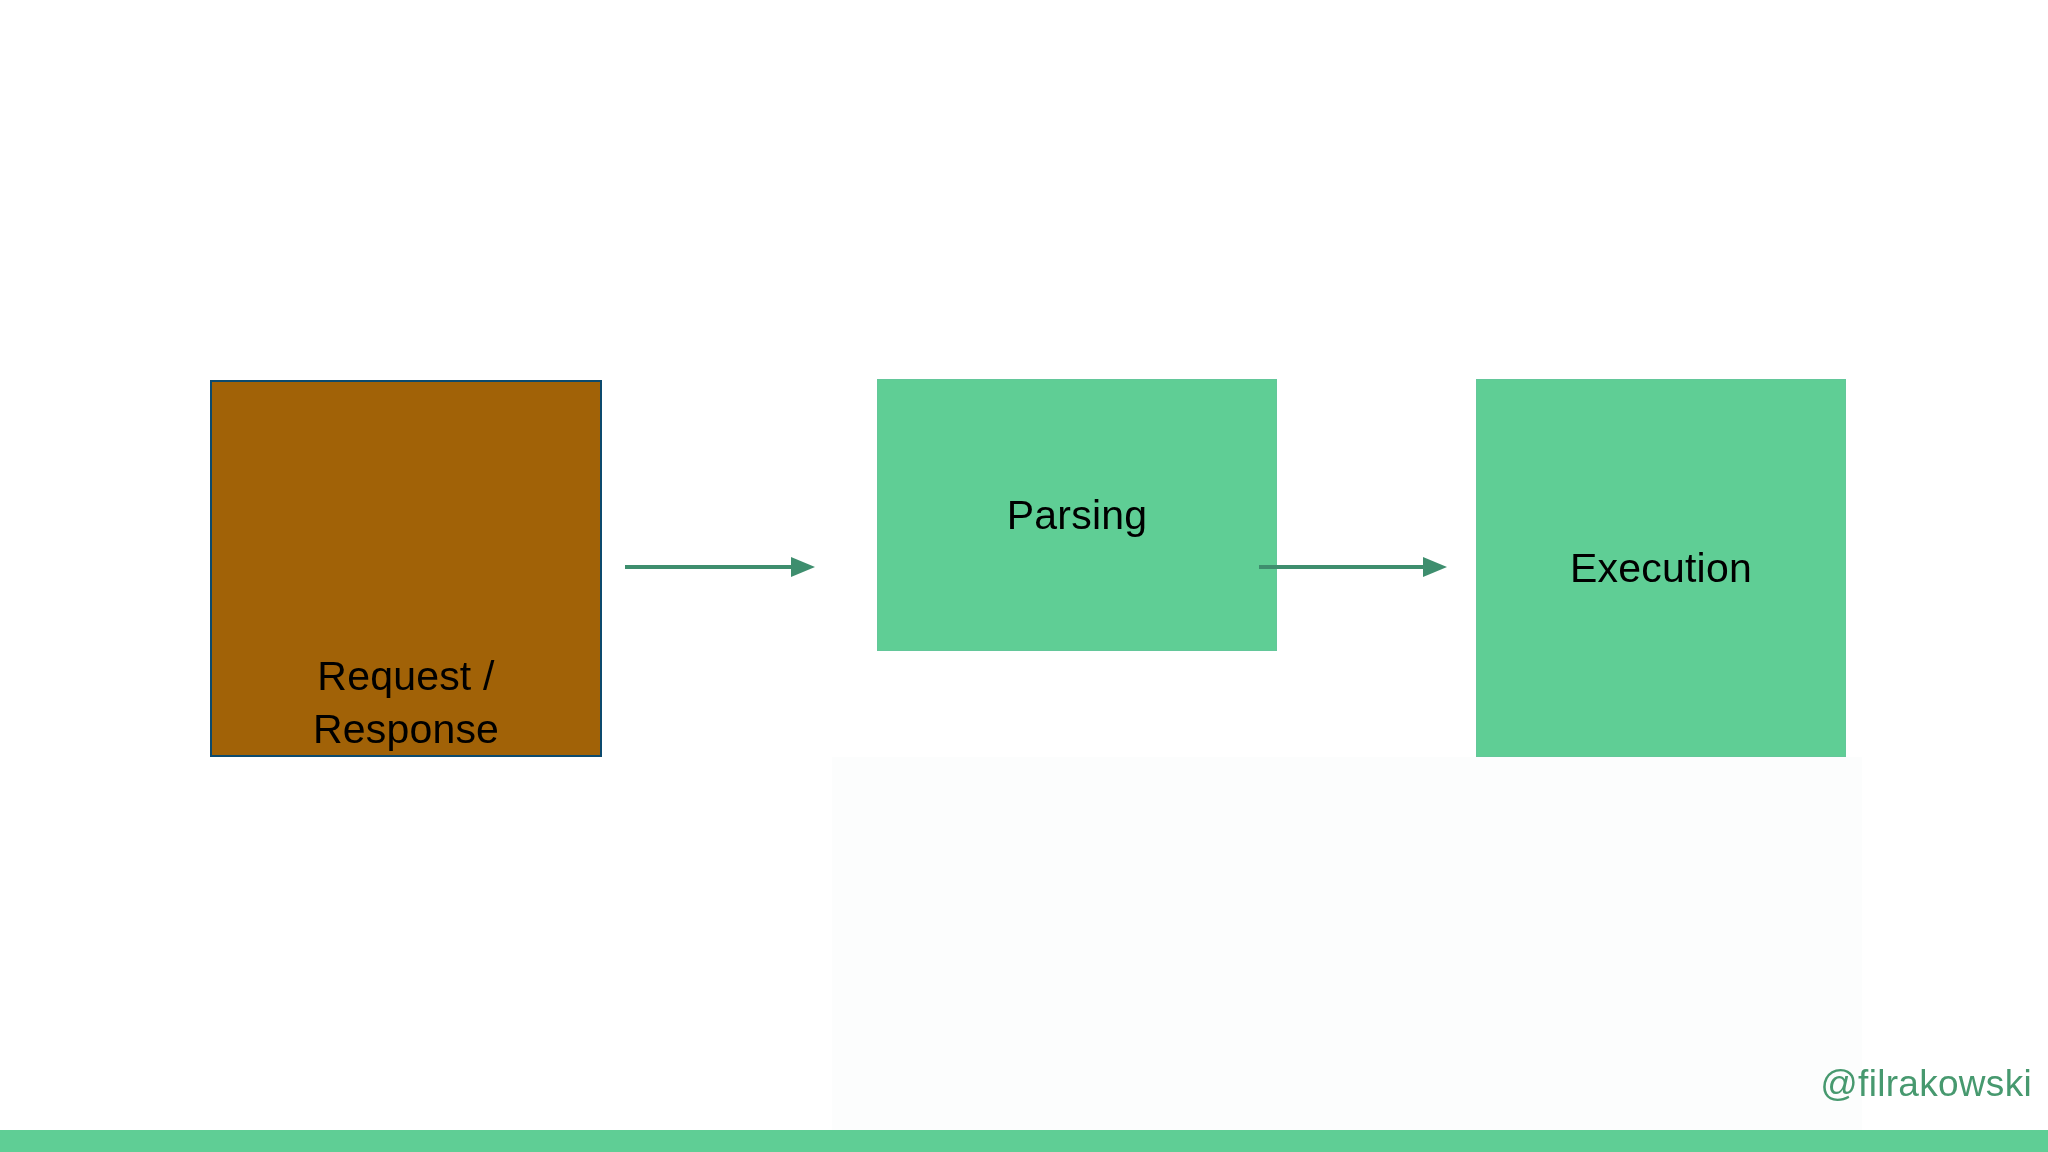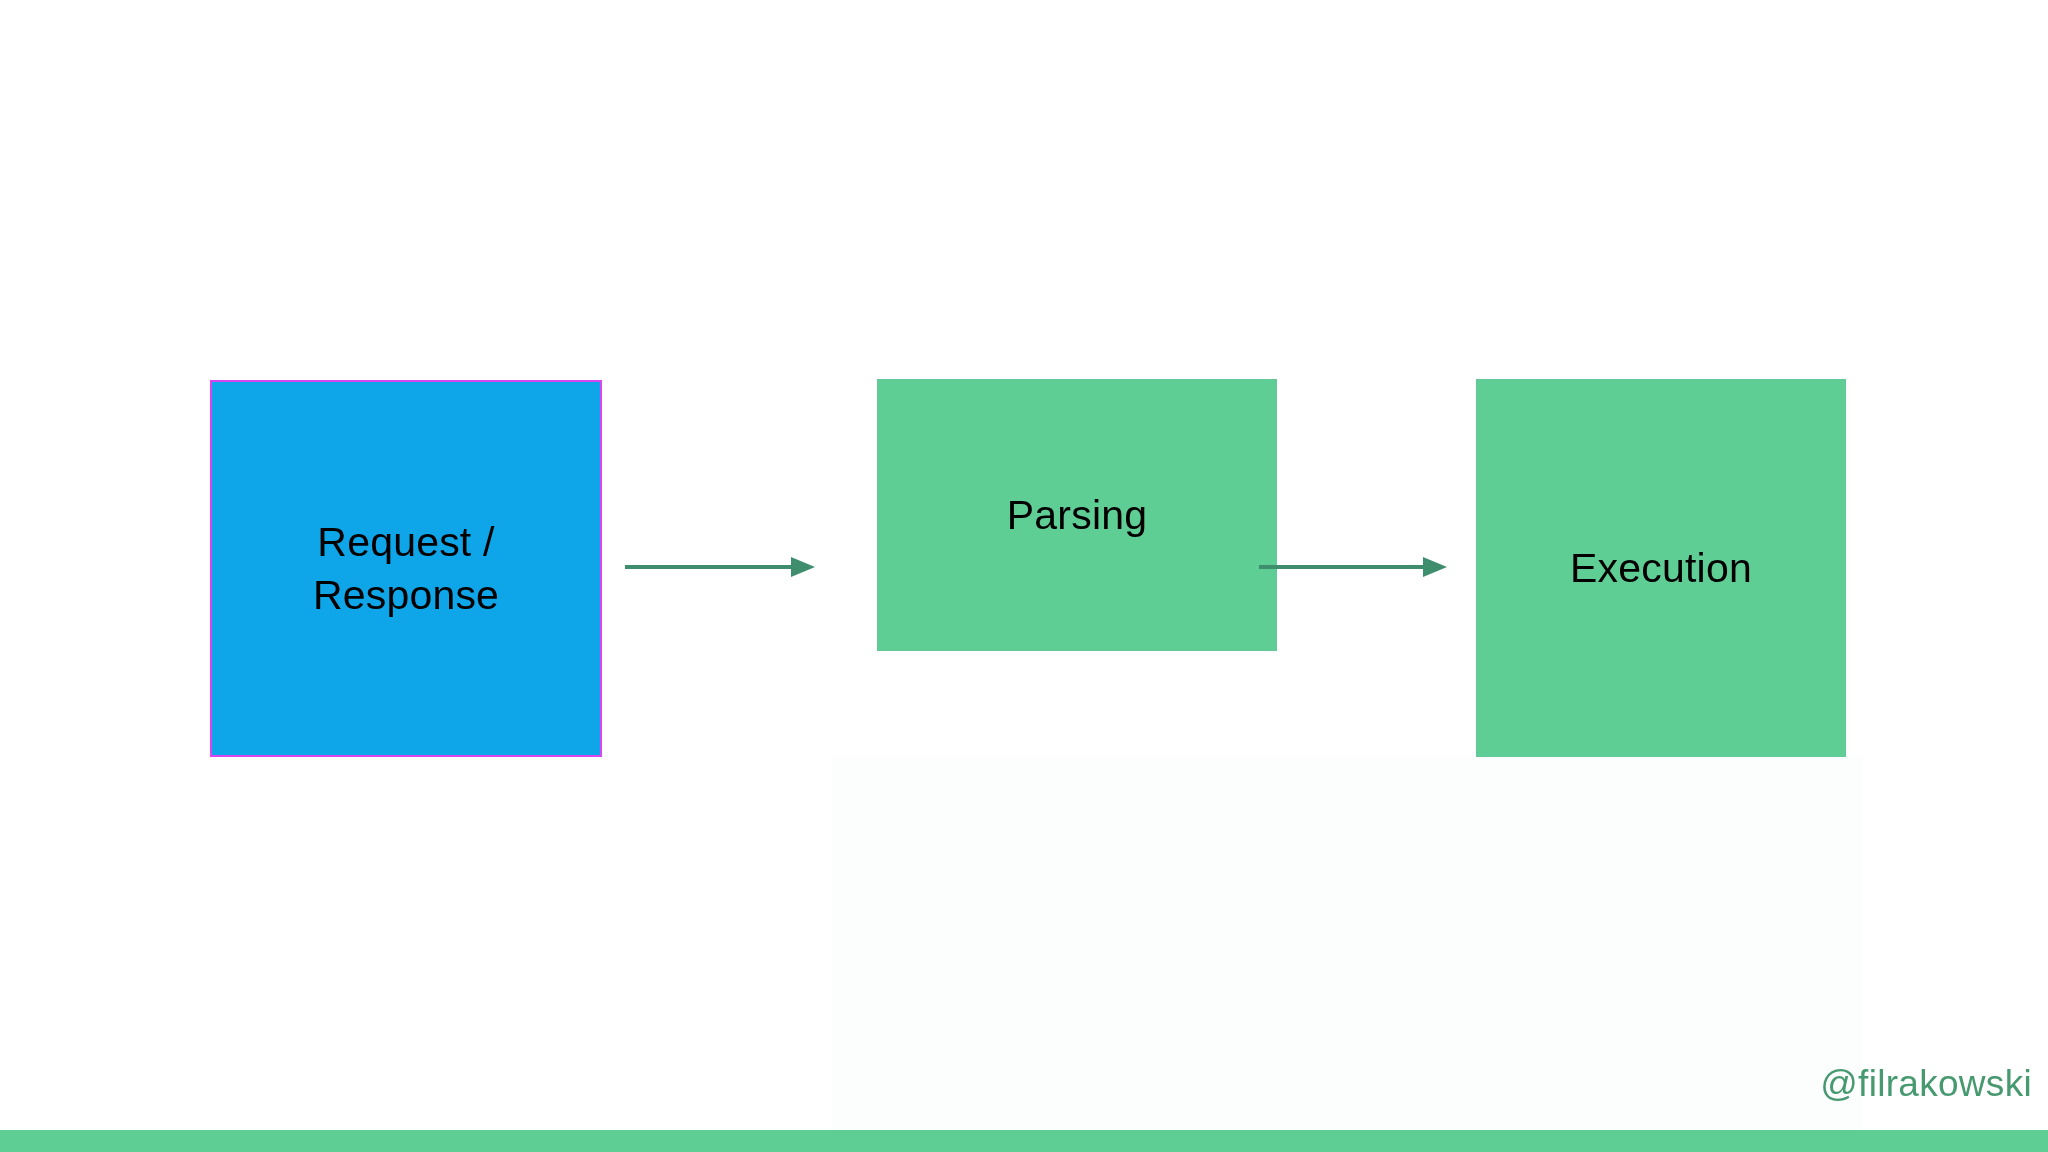--- a/index.html
+++ b/index.html
@@ -36,22 +36,23 @@
     align-items: center;
     justify-content: center;
     text-align: center;
     color: #000000;
     font-size: 41px;
     line-height: 1.28;
     letter-spacing: 0.2px;
     white-space: pre-line;
   }
   .node.grey {
-    background: #0ea5e9;
-    border: 2px solid #d946ef;
+    background: #a16207;
+    border: 2px solid #0c4a6e;
+    align-items: flex-end;
   }
   .node.green {
     background: #5fce95;
     border: 1px solid #63c79a;
   }
 
   #node-request  { left: 210px;  top: 380px; width: 392px; height: 377px; }
   #node-parsing  { left: 877px;  top: 379px; width: 400px; height: 272px; }
   #node-execution{ left: 1476px; top: 379px; width: 370px; height: 378px; }
 

